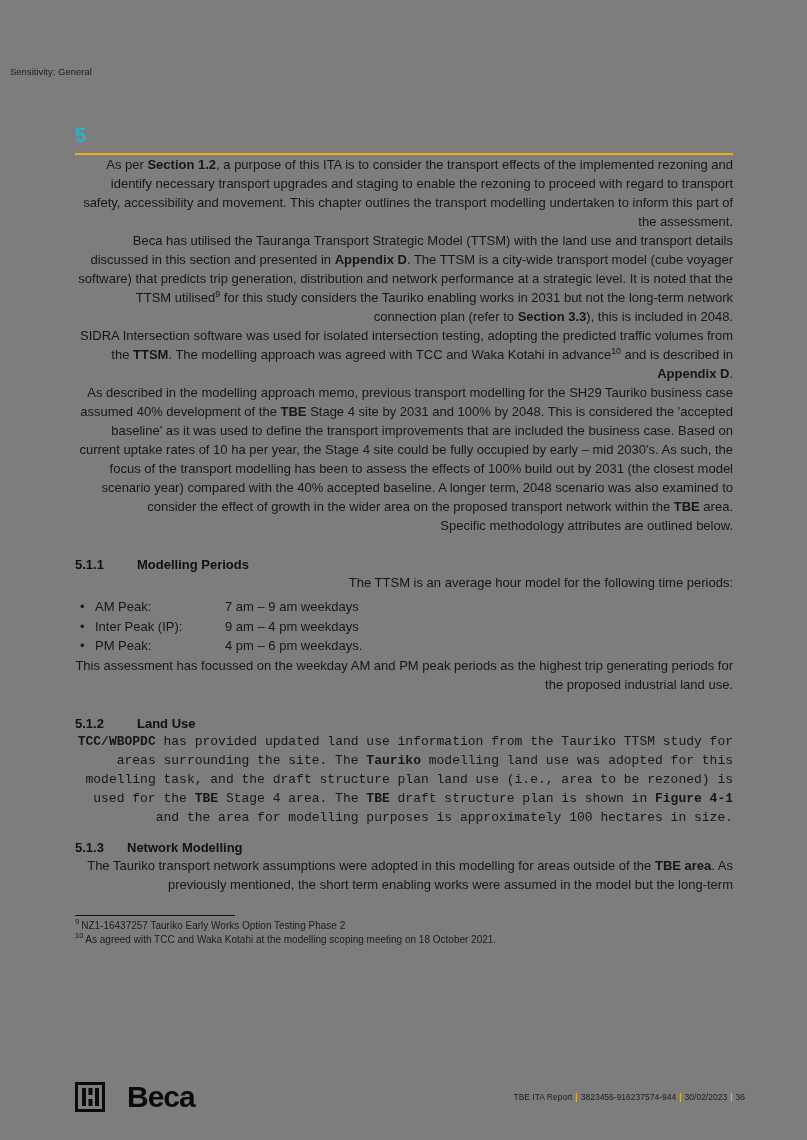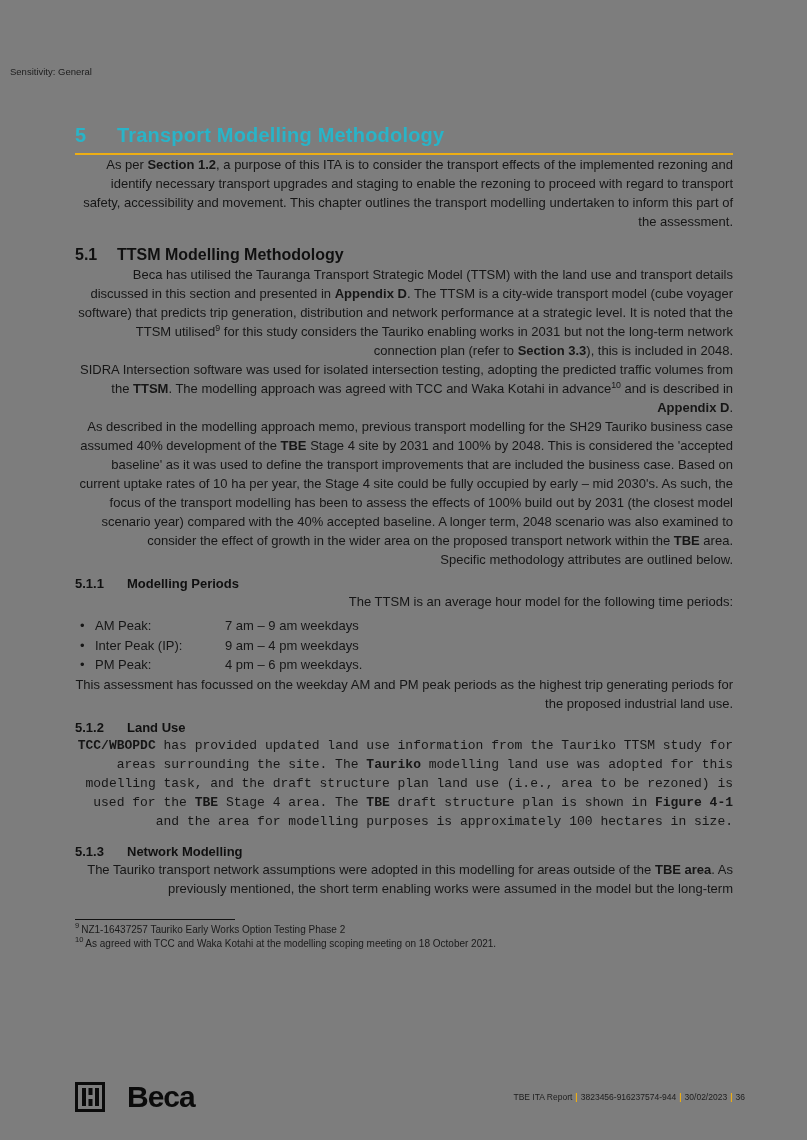--- a/index.html
+++ b/index.html
@@ -50,21 +50,21 @@
   p.body b{font-weight:bold;}
   sup{font-size:0.68em;line-height:0;vertical-align:super;}
   .mt19{margin-top:19px;}
   .mt10{margin-top:10px;}
   .mt9{margin-top:9px;}
   .mt7{margin-top:7px;}
   .mt8{margin-top:8px;}
   .mt11{margin-top:11px;font-family:Liberation Mono, monospace;}
   .mt12{margin-top:12px;}
   .mt13{margin-top:13px;}
-  .mt14{margin-top:7px;}
+  .mt14{margin-top:22px;gap:10px;}
   .bullets{margin-top:5px;}
   .bullet-row{
     display:flex;font-size:13px;line-height:19.5px;
   }
   .bullet-row .dot{width:15px;margin-left:5px;flex:0 0 auto;}
   .bullet-row .b-label{width:130px;flex:0 0 auto;}
   .bullet-row .b-value{flex:1;}
   .fn-rule{margin-top:21px;width:160px;height:1px;background:#111;}
   .footnote{
     margin-top:3px;font-size:10px;line-height:13px;color:#1a1a1a;
@@ -90,30 +90,25 @@
 <body>
 
 <div class="page">
 
   <div class="sensitivity">Sensitivity: General</div>
 
   <div class="content">
 
     <h1>
       <span class="h-num">5</span>
-      <span class="h-title">Transport Modelling Methodology</span>
     </h1>
     <div class="rule"></div>
 
     <p class="body mt19">As per <b>Section 1.2</b>, a purpose of this ITA is to consider the transport effects of the implemented rezoning and identify necessary transport upgrades and staging to enable the rezoning to proceed with regard to transport safety, accessibility and movement. This chapter outlines the transport modelling undertaken to inform this part of the assessment.</p>
 
-    <h2 class="mt13">
-      <span class="h-num">5.1</span>
-      <span class="h-title">TTSM Modelling Methodology</span>
-    </h2>
 
     <p class="body mt10">Beca has utilised the Tauranga Transport Strategic Model (TTSM) with the land use and transport details discussed in this section and presented in <b>Appendix D</b>. The TTSM is a city-wide transport model (cube voyager software) that predicts trip generation, distribution and network performance at a strategic level. It is noted that the TTSM utilised<sup>9</sup> for this study considers the Tauriko enabling works in 2031 but not the long-term network connection plan (refer to <b>Section 3.3</b>), this is included in 2048.</p>
     <p class="body mt9">SIDRA Intersection software was used for isolated intersection testing, adopting the predicted traffic volumes from the <b>TTSM</b>. The modelling approach was agreed with TCC and Waka Kotahi in advance<sup>10</sup> and is described in <b>Appendix D</b>.</p>
     <p class="body mt7">As described in the modelling approach memo, previous transport modelling for the SH29 Tauriko business case assumed 40% development of the <b>TBE</b> Stage 4 site by 2031 and 100% by 2048. This is considered the 'accepted baseline' as it was used to define the transport improvements that are included the business case. Based on current uptake rates of 10 ha per year, the Stage 4 site could be fully occupied by early – mid 2030's. As such, the focus of the transport modelling has been to assess the effects of 100% build out by 2031 (the closest model scenario year) compared with the 40% accepted baseline. A longer term, 2048 scenario was also examined to consider the effect of growth in the wider area on the proposed transport network within the <b>TBE</b> area.</p>
     <p class="body mt8">Specific methodology attributes are outlined below.</p>
 
     <h3 class="mt14">
       <span class="h-num">5.1.1</span>
       <span class="h-title">Modelling Periods</span>
     </h3>

